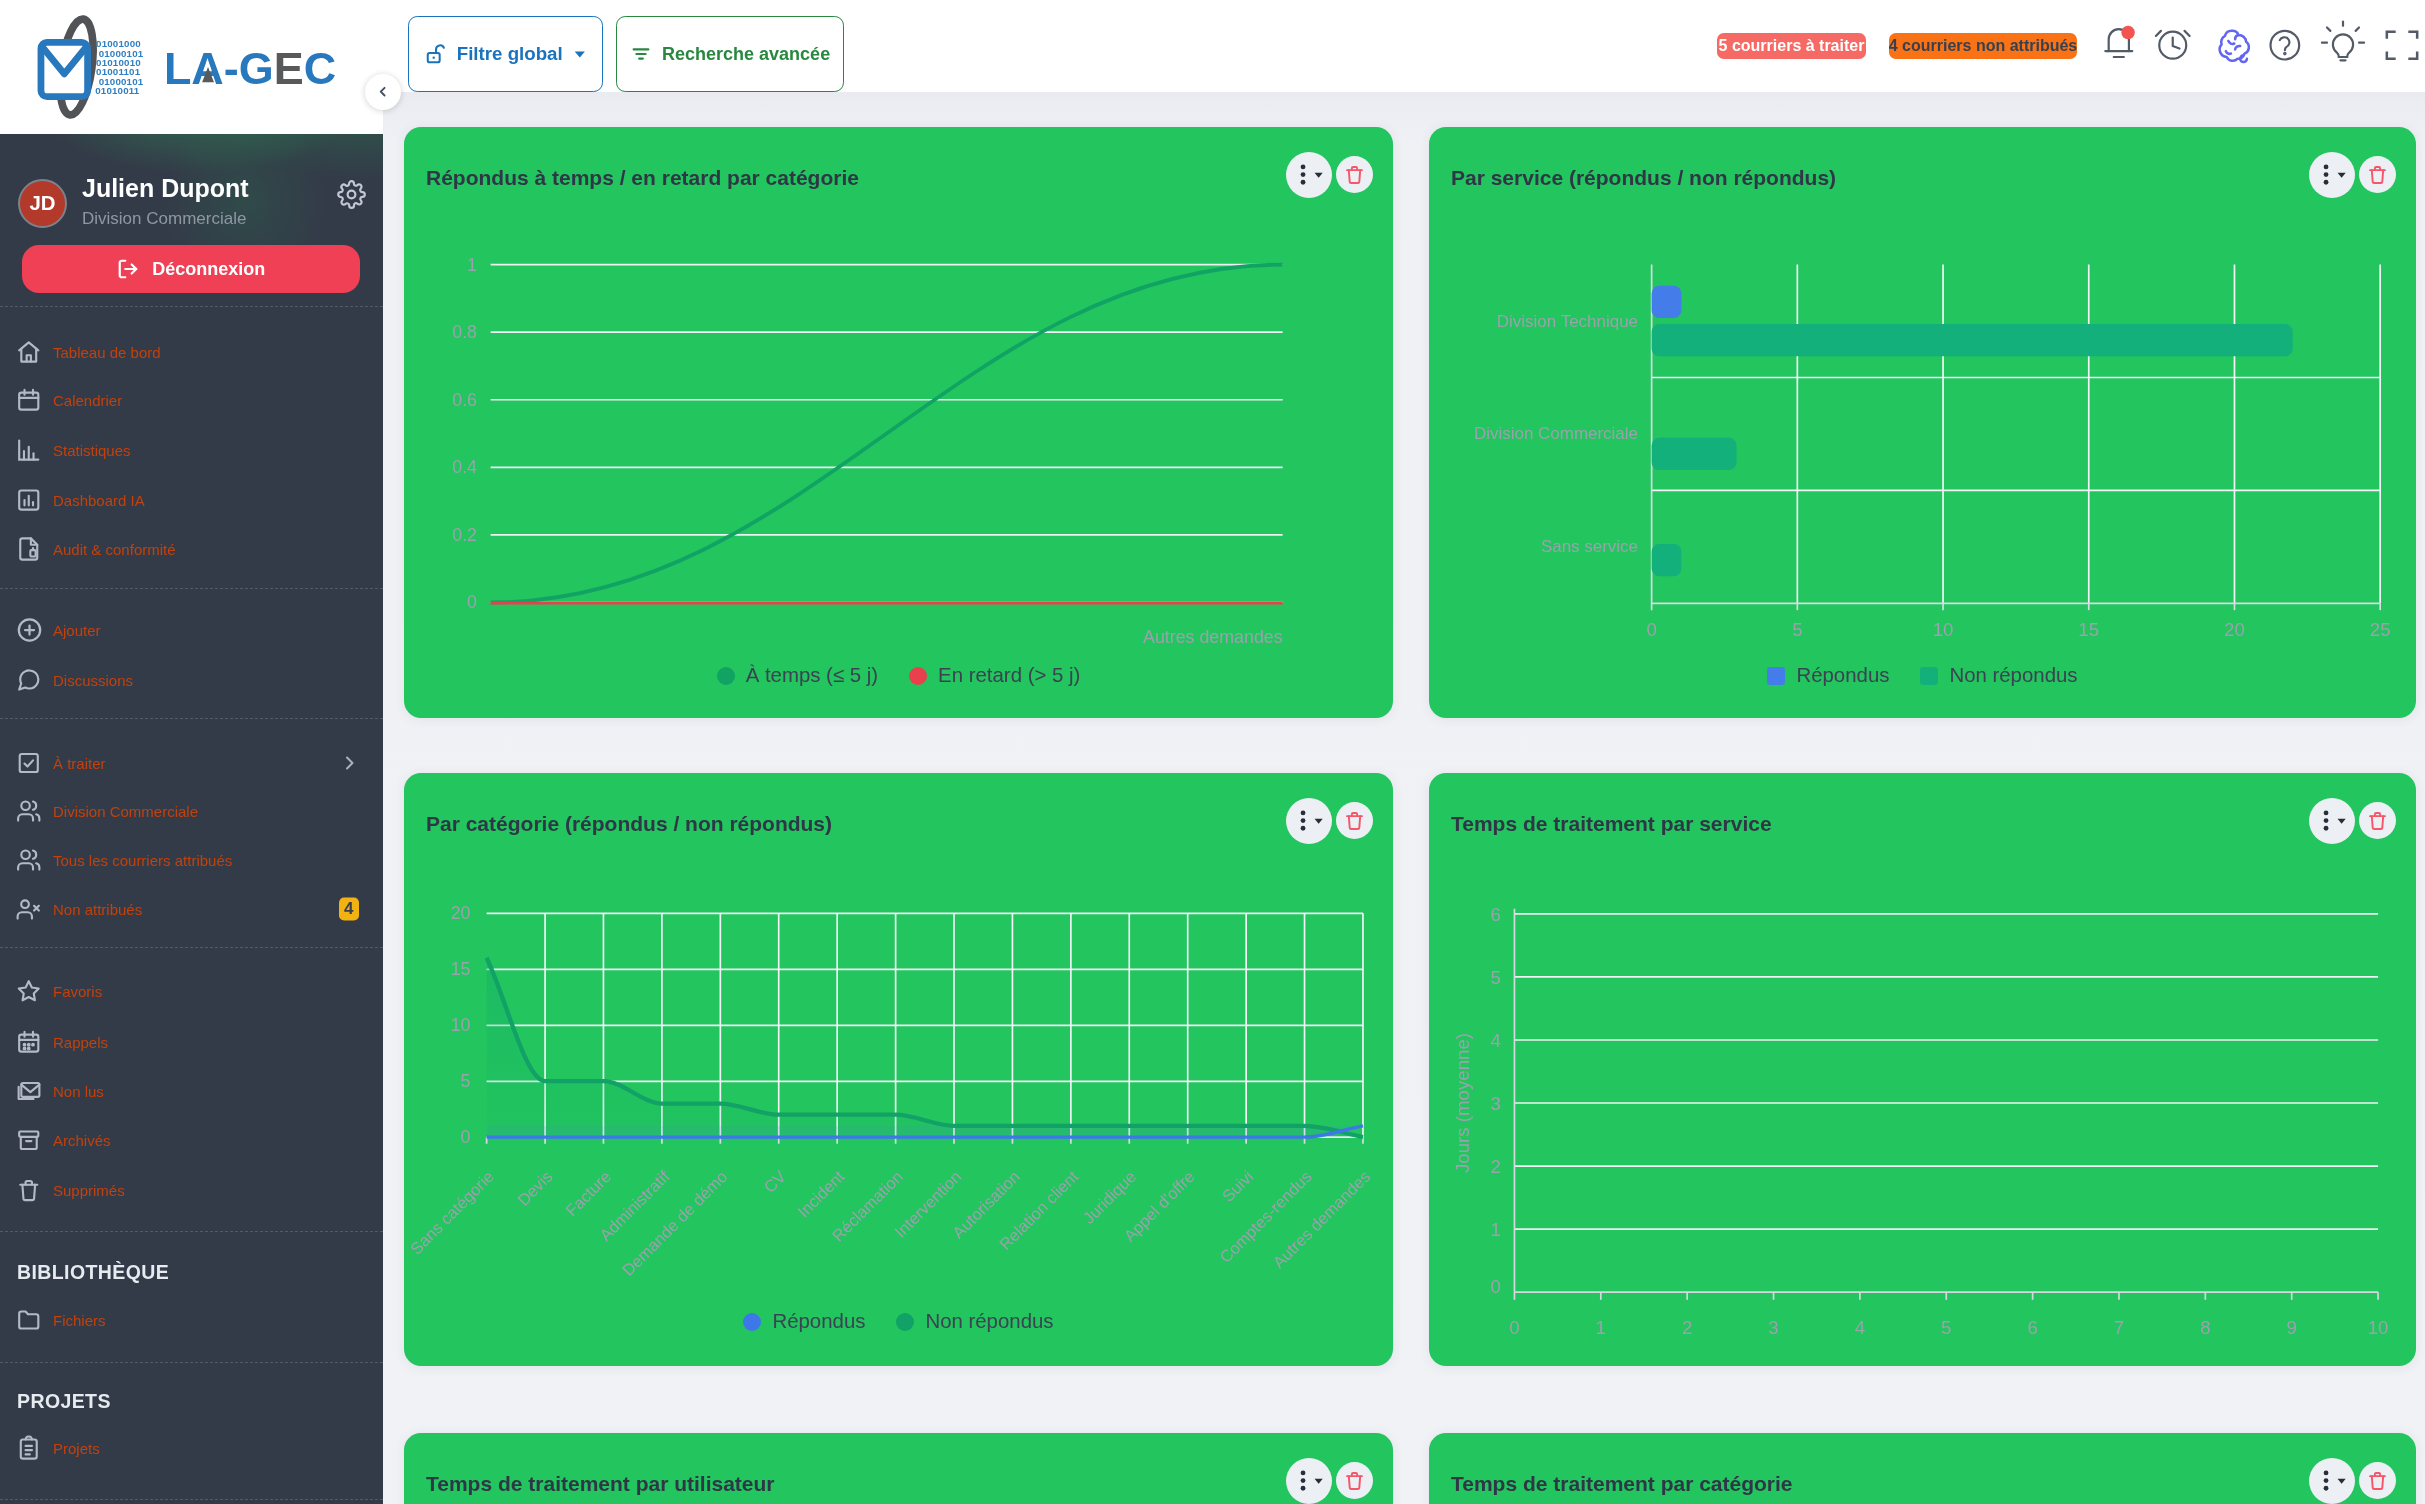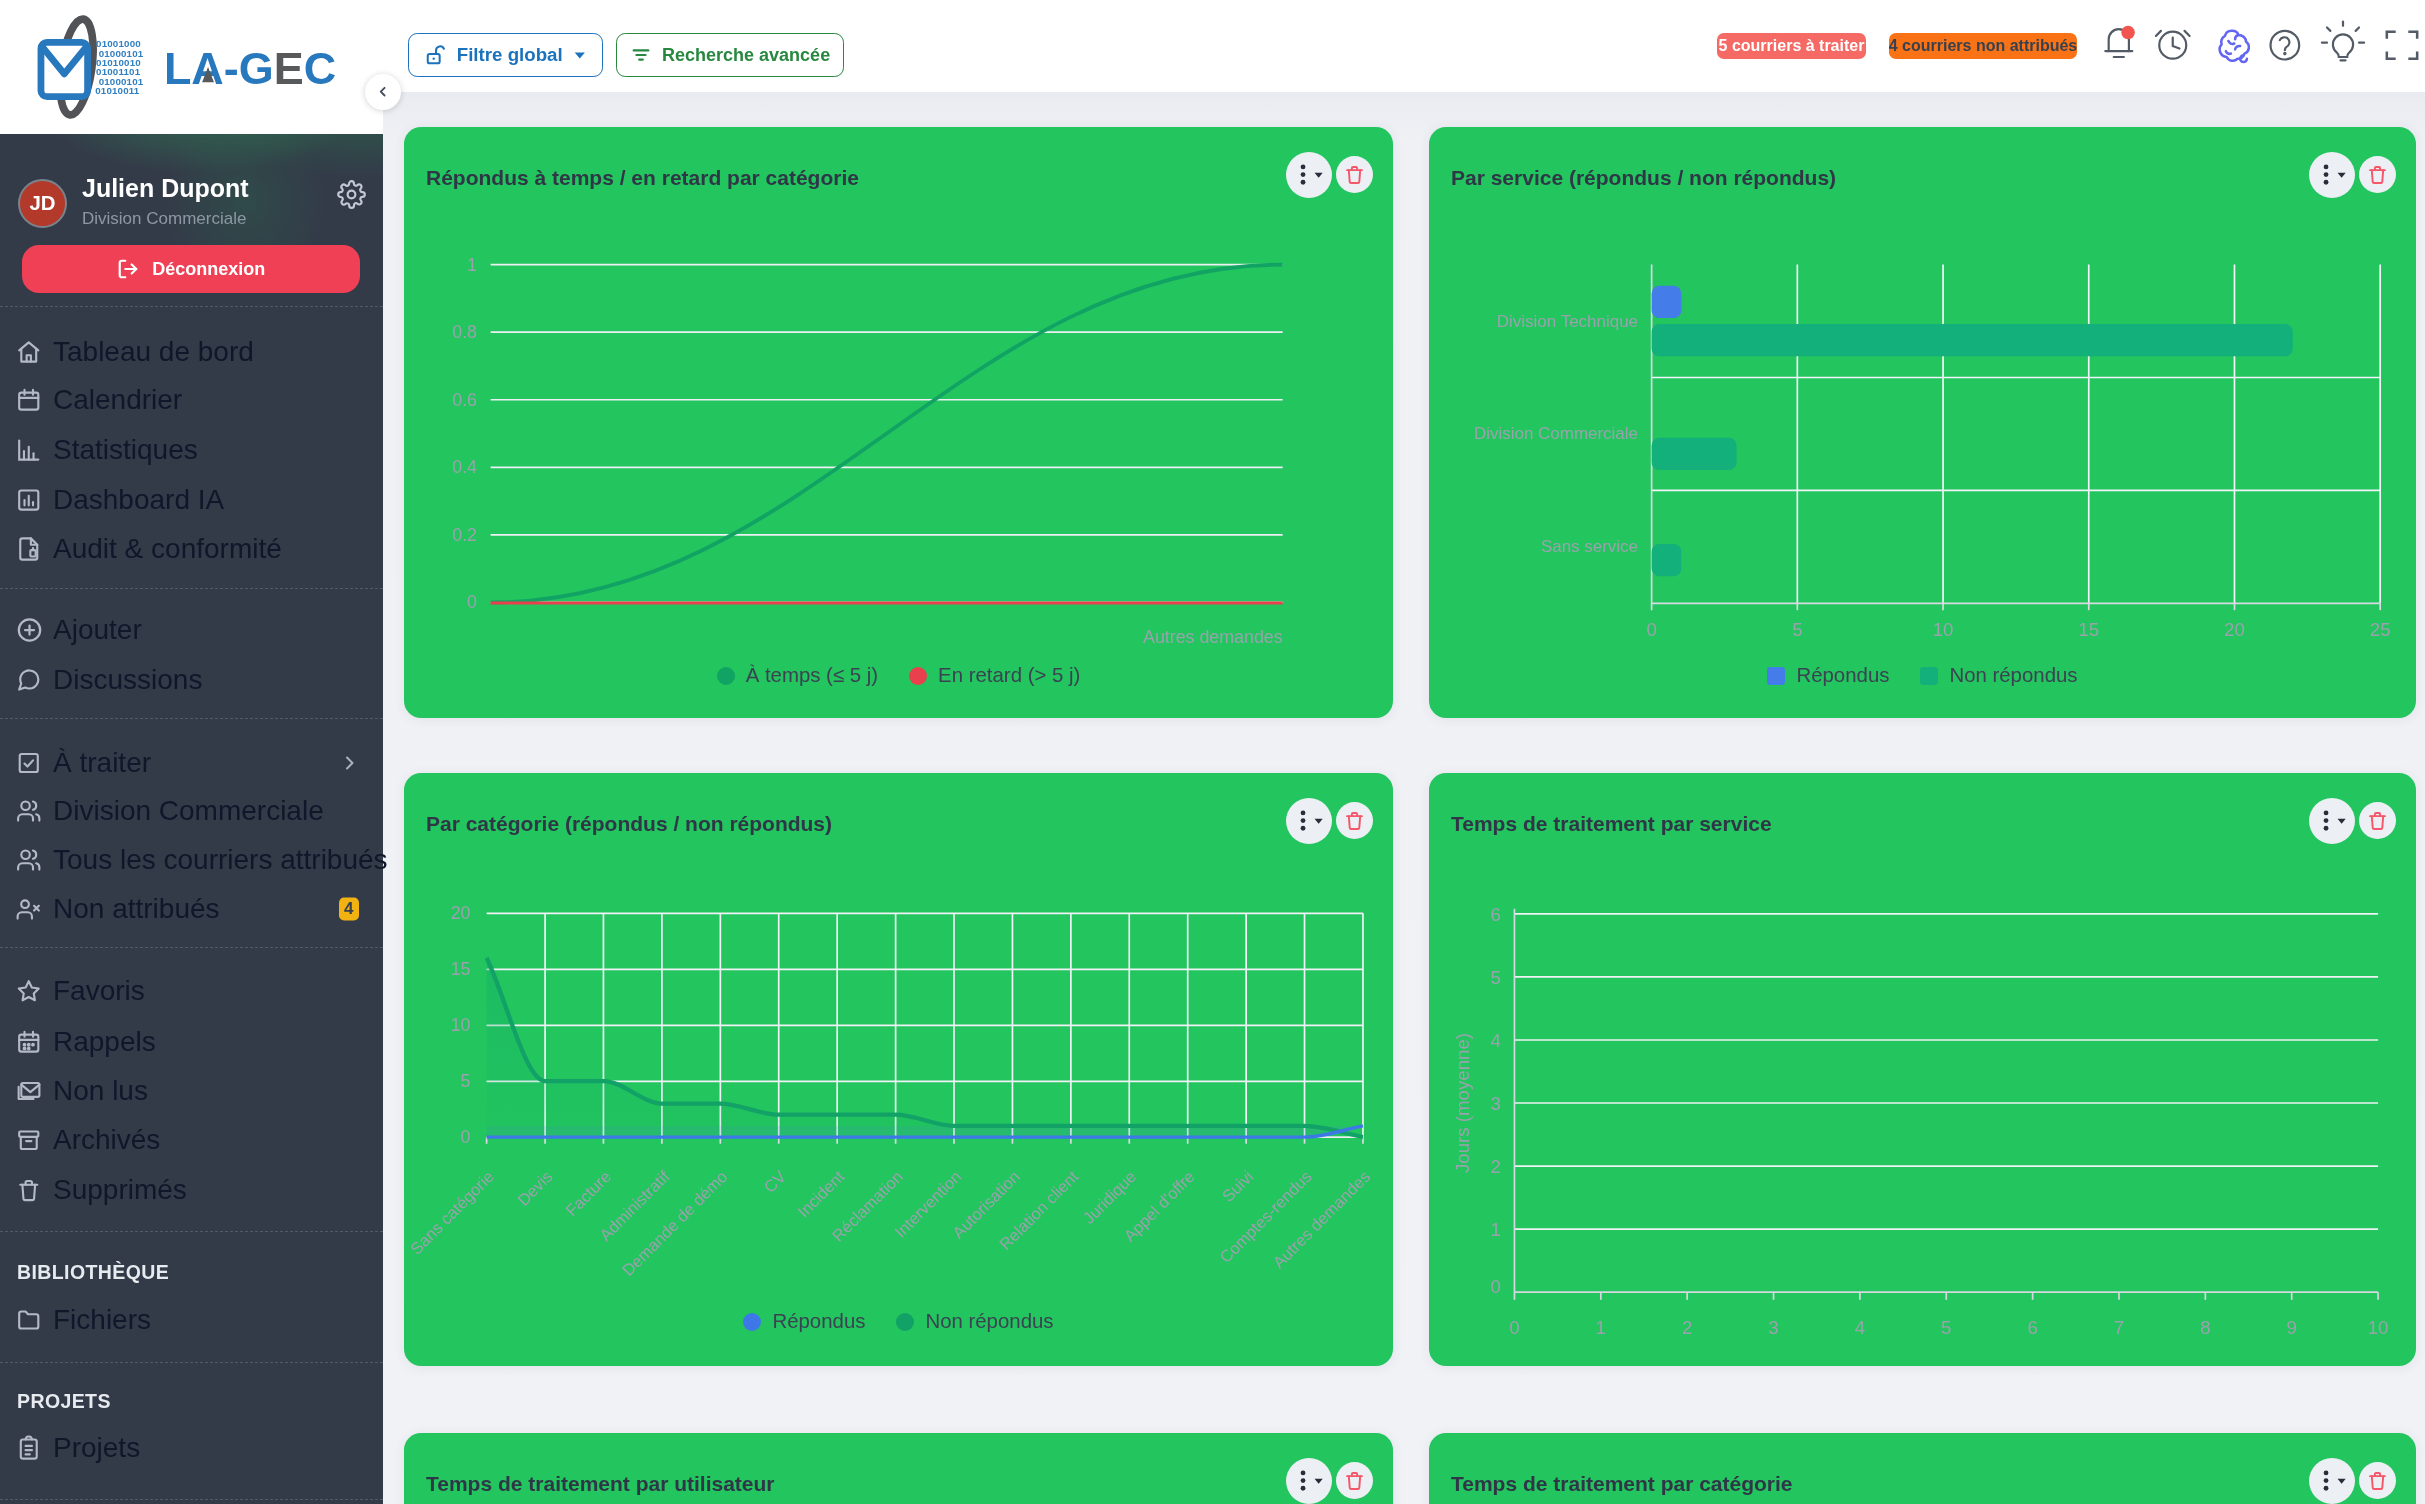--- a/index.html
+++ b/index.html
@@ -9,26 +9,26 @@
   #sidebar { position:absolute; left:0; top:0; width:383px; height:1504px; background:#333b48; z-index:1; }
   #logoband { position:absolute; left:0; top:0; width:383px; height:134px; background:#fff; z-index:6; }
   #userwrap { position:absolute; left:0; top:134px; width:383px; height:255px; z-index:5;
      background:
        radial-gradient(ellipse 255px 110px at 52% -12%, rgba(44,180,96,0.40), rgba(44,180,96,0.0) 64%),
        radial-gradient(ellipse 221px 98px at 94% -8%, rgba(34,155,82,0.28), rgba(34,155,82,0.0) 66%),
        radial-gradient(ellipse 119px 136px at 64% 26%, rgba(32,150,80,0.17), rgba(32,150,80,0.0) 68%);
   }
   .navitem { position:absolute; left:0; width:383px; height:49px; }
   .navitem svg { position:absolute; left:16px; top:50%; transform:translateY(-50%); }
-  .navitem .lbl { position:absolute; left:53px; top:50%; transform:translateY(-50%); color:#0f172a; font-size:28px; white-space:nowrap; }
+  .navitem .lbl { position:absolute; left:53px; top:50%; transform:translateY(-50%); color:#c2410c; font-size:15px; white-space:nowrap; }
   .divider { position:absolute; left:0; width:383px; border-top:1.7px dashed rgba(255,255,255,0.16); }
   .sechead { position:absolute; left:17px; color:#e7eaee; font-weight:bold; font-size:19.5px; letter-spacing:0.4px; transform:translateY(-50%); }
   
   #header { position:absolute; left:383px; top:0; width:2043px; height:92px; background:#fff; z-index:2; }
-  .hbtn { position:absolute; top:16px; height:44px; border-radius:9.3px; background:#fff; display:flex; align-items:center; justify-content:center; font-size:18.7px; font-weight:bold; white-space:nowrap;margin-top:17px; }
+  .hbtn { position:absolute; top:16px; height:76px; border-radius:9.3px; background:#fff; display:flex; align-items:center; justify-content:center; font-size:18.7px; font-weight:bold; white-space:nowrap; }
   .hbtn svg { flex:0 0 auto; }
   .pill { position:absolute; top:33px; height:25.5px; border-radius:6.8px; font-size:16px; font-weight:bold; display:flex; align-items:center; justify-content:center; white-space:nowrap; }
   
   #content { position:absolute; left:383px; top:92px; width:2043px; height:1413px;
      background:linear-gradient(180deg,#e9ebf1 0px, #eff1f5 51px, #f0f2f6 100%); z-index:1; }
   .card { position:absolute; background:#22c55e; border-radius:17px; box-shadow:0 1.7px 12px rgba(60,70,90,0.08); }
   .ctitle { position:absolute; left:22px; top:39px; font-size:21px; font-weight:bold; color:#2f3747; white-space:nowrap; }
   .menub { position:absolute; width:46px; height:46px; border-radius:50%; background:#eceff4; top:24.6px; display:flex; align-items:center; justify-content:center; }
   .trashb { position:absolute; width:37px; height:37px; border-radius:50%; background:#eceff4; top:29px; display:flex; align-items:center; justify-content:center; }
   .legend { position:absolute; width:100%; display:flex; justify-content:center; gap:31px; align-items:center; }

